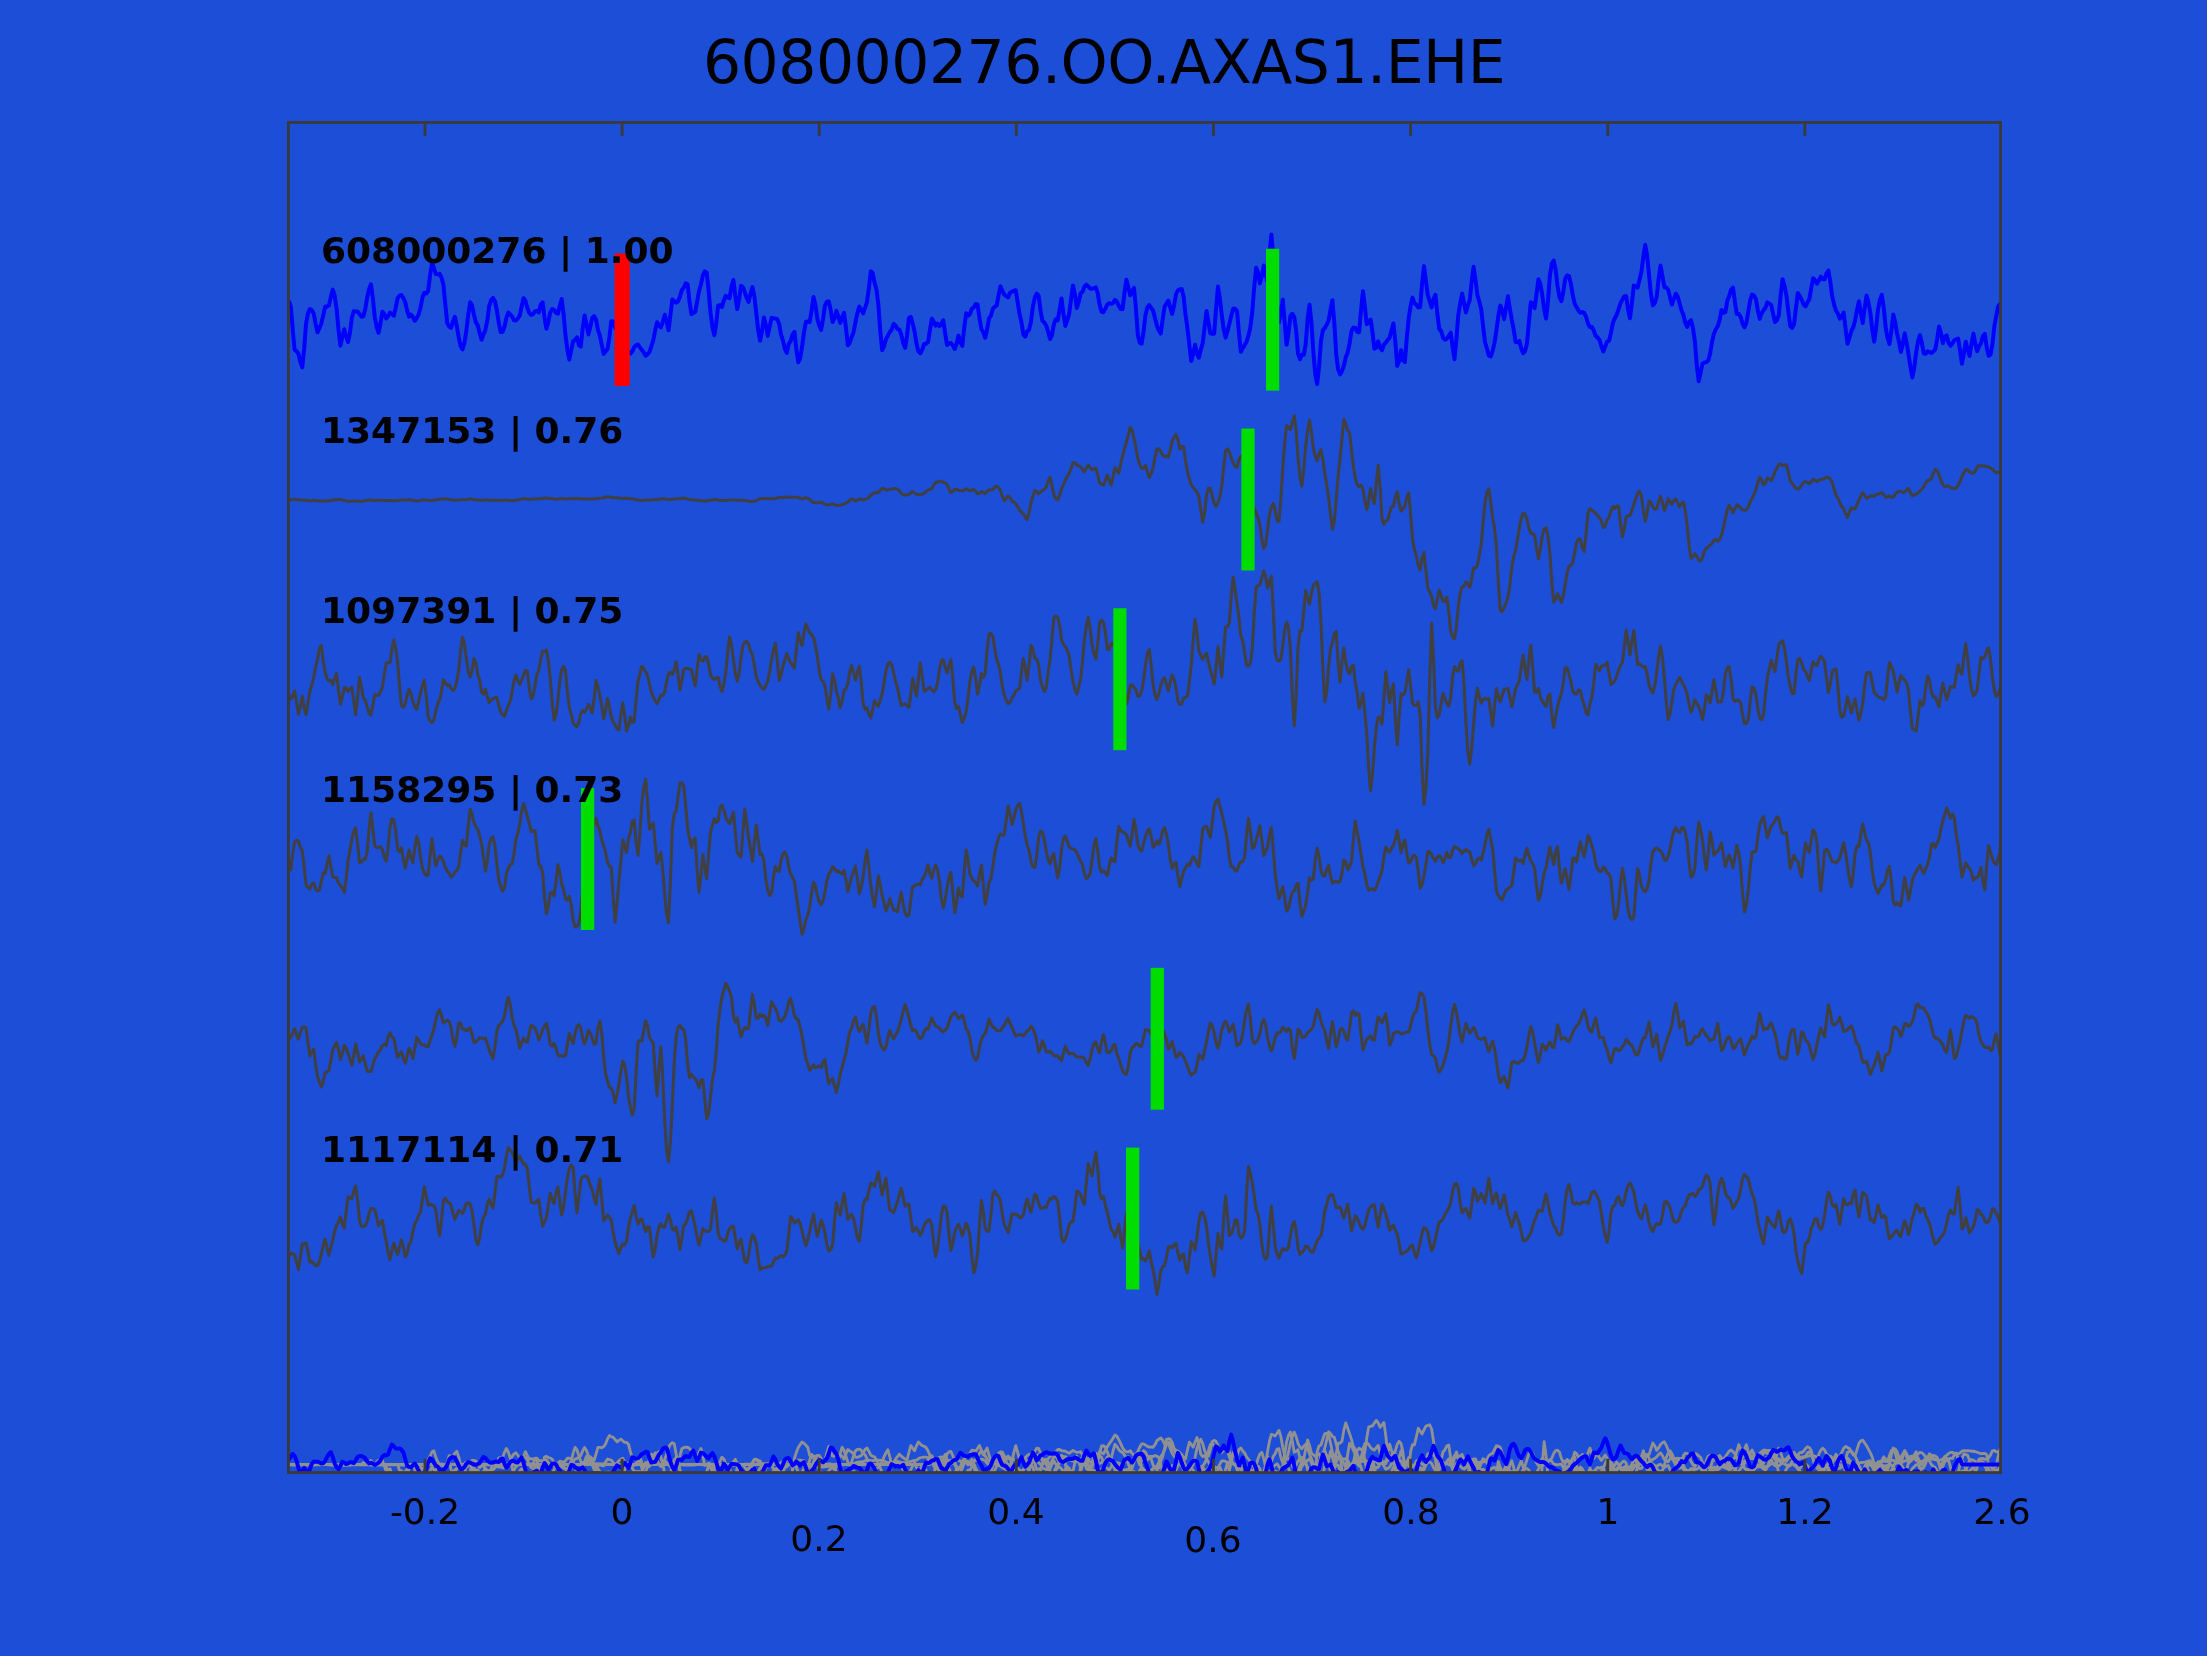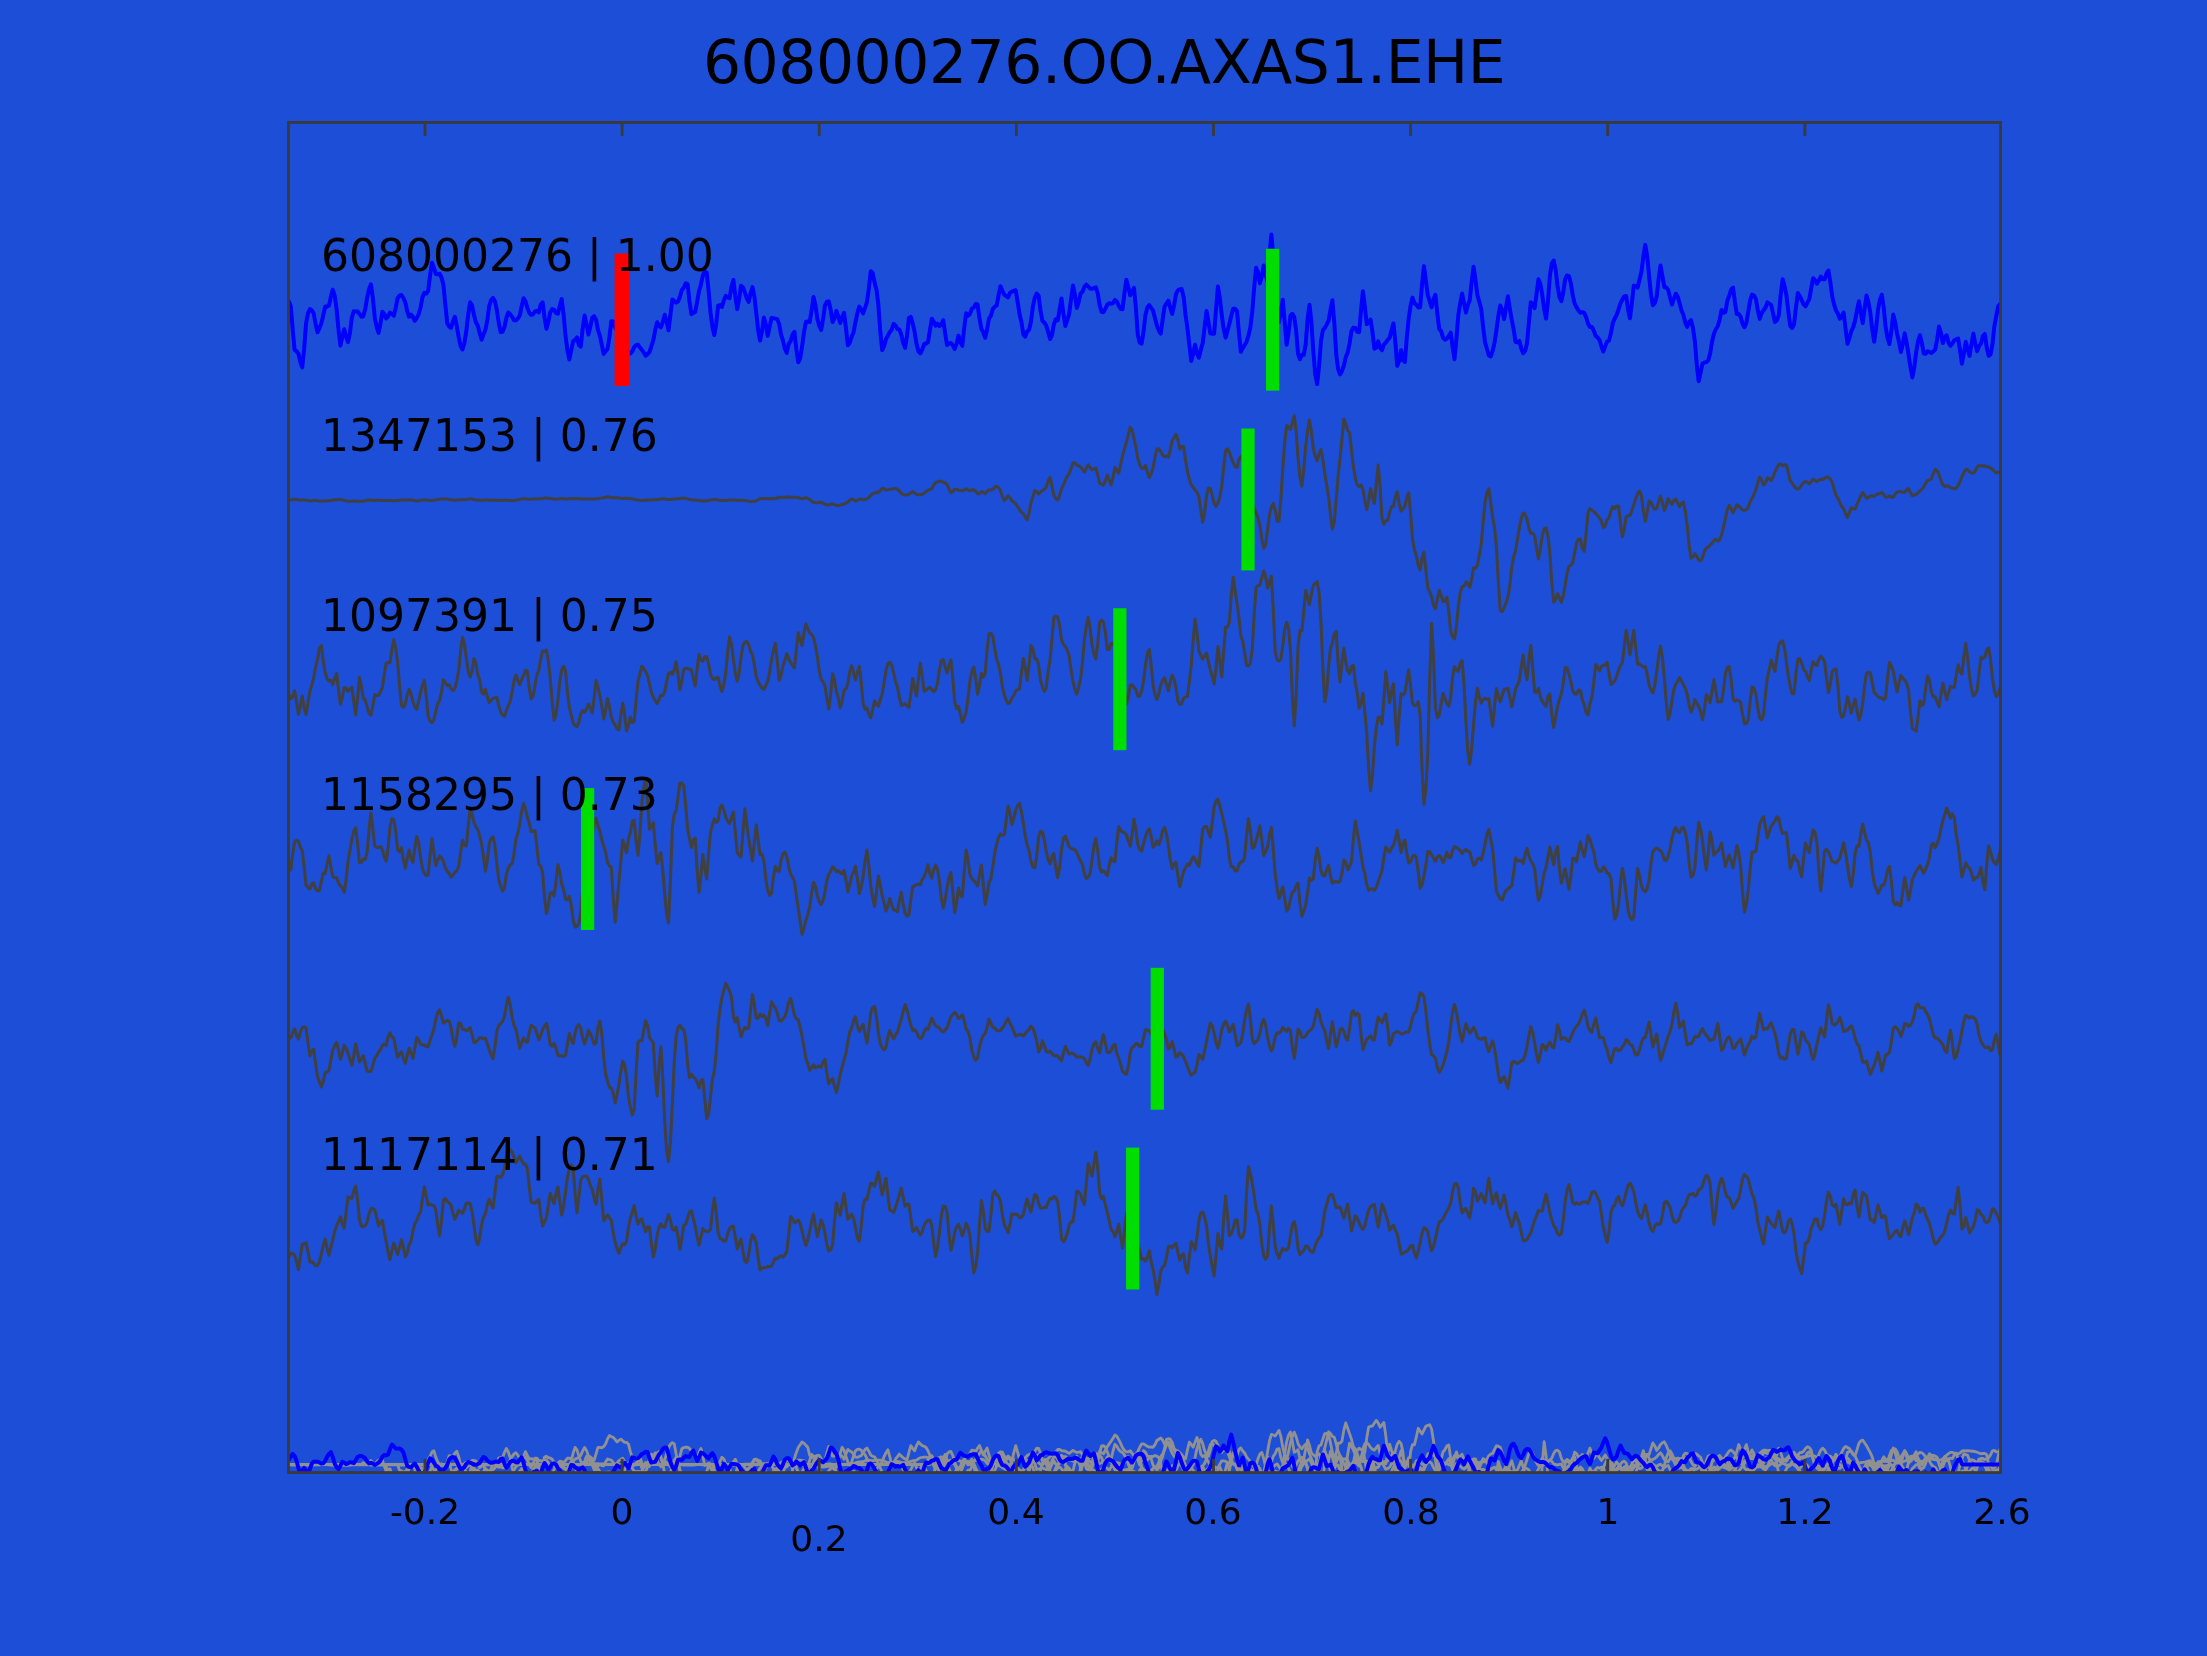--- a/index.html
+++ b/index.html
@@ -41,25 +41,25 @@
     height: 1353px;
   }
   #plot-svg {
     position: absolute;
     left: 0; top: 0;
     width: 1715px;
     height: 1353px;
   }
   .trace-label {
     position: absolute;
-    font-size: 44px;
+    font-size: 36px;
     color: #000000;
     white-space: nowrap;
     font-family: "DejaVu Sans", sans-serif;
-    font-weight: 400;
+    font-weight: 700;
   }
   .xtick-label {
     position: absolute;
     font-size: 36px;
     color: #000000;
     text-align: center;
     transform: translateX(-50%);
     font-family: "DejaVu Sans", sans-serif;
     white-space: nowrap;
   }
@@ -133,21 +133,21 @@
         <line x1="1812.00" y1="1430" x2="1812.00" y2="1414" stroke="#3a3a3a" stroke-width="3"></line>
         <line x1="1812.00" y1="0" x2="1812.00" y2="16" stroke="#3a3a3a" stroke-width="3"></line>
       </svg>
   </div>
 
   <div id="xtick-labels">
       <div class="xtick-label" style="left: 138px;">-0.2</div>
       <div class="xtick-label" style="left: 335px;">0</div>
       <div class="xtick-label" style="left: 532px; margin-top: 27px;">0.2</div>
       <div class="xtick-label" style="left: 729px;">0.4</div>
-      <div class="xtick-label" style="left: 926px;">0.6</div>
+      <div class="xtick-label" style="left: 926px; margin-top: 28px;">0.6</div>
       <div class="xtick-label" style="left: 1124px;">0.8</div>
       <div class="xtick-label" style="left: 1321px;">1</div>
       <div class="xtick-label" style="left: 1518px;">1.2</div>
       <div class="xtick-label" style="left: 1715px;">2.6</div>
     </div>
 
 <div class="trace-label" style="left: 321px; top: 230px;">608000276 | 1.00</div>
     <div class="trace-label" style="left: 321px; top: 410px; text-align: center;">1347153 | 0.76</div>
     <div class="trace-label" style="left: 321px; top: 590px;">1097391 | 0.75</div>
     <div class="trace-label" style="left: 321px; top: 769px;">1158295 | 0.73</div>

